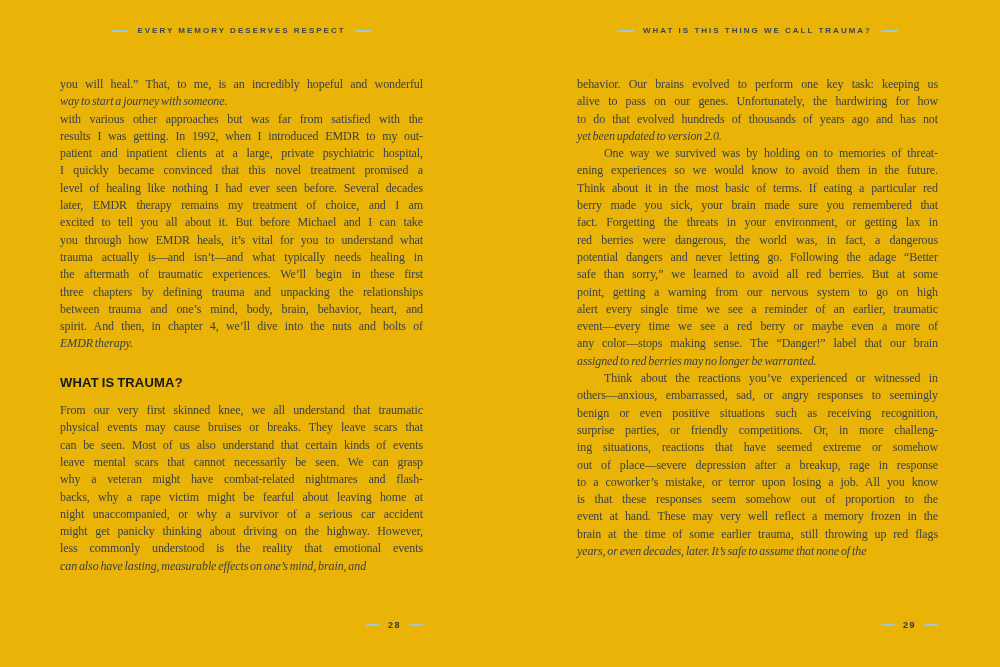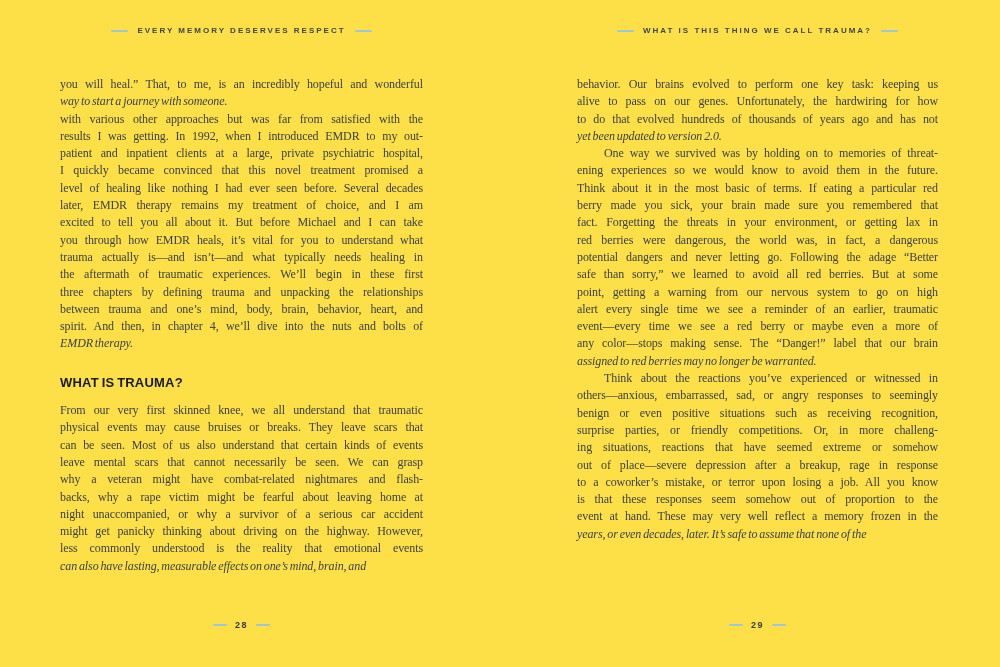--- a/index.html
+++ b/index.html
@@ -2,21 +2,21 @@
 <html><head>
 <meta charset="utf-8">
 <style>
   html, body { margin: 0; padding: 0; }
   body {
     width: 1000px; height: 667px; position: relative;
     background: #ffffff;
     font-family: "Liberation Serif", serif;
     overflow: hidden;
   }
-  .spread { position: absolute; inset: 0; background: #fde047; }
+  .spread { position: absolute; inset: 0; background: #eab308; }
   .page { position: absolute; top: 0; height: 667px; }
   .page.left  { left: 60px;  width: 363px; }
   .page.right { left: 577px; width: 361px; }
 
   .running-head {
     position: absolute; top: 26px; left: 0; right: 0;
     display: flex; align-items: center; justify-content: center; gap: 9px;
   }
   .running-head-text {
     font-family: "Liberation Sans", sans-serif;
@@ -39,21 +39,21 @@
   .line.indent { text-indent: 27px; }
 
   .section-heading {
     font-family: "Liberation Sans", sans-serif;
     font-weight: bold; font-size: 13px; letter-spacing: 0.2px;
     color: #16191d; margin-top: 21px; margin-bottom: 11px;
   }
 
   .footer {
     position: absolute; top: 620px; left: 0; right: 0;
-    display: flex; align-items: center; justify-content: center; gap: 8px;
+    display: flex; align-items: center; justify-content: flex-end; gap: 8px;
   }
   .footer .dash { width: 14px; }
   .footer-number {
     font-family: "Liberation Sans", sans-serif;
     font-size: 9px; font-weight: bold; letter-spacing: 1.5px; color: #343b44;
   }
 </style>
 </head>
 <body>
 
@@ -138,20 +138,21 @@
         <div class="paragraph">
           <div class="line indent">Think about the reactions you’ve experienced or witnessed in</div>
           <div class="line">others—anxious, embarrassed, sad, or angry responses to seemingly</div>
           <div class="line">benign or even positive situations such as receiving recognition,</div>
           <div class="line">surprise parties, or friendly competitions. Or, in more challeng-</div>
           <div class="line">ing situations, reactions that have seemed extreme or somehow</div>
           <div class="line">out of place—severe depression after a breakup, rage in response</div>
           <div class="line">to a coworker’s mistake, or terror upon losing a job. All you know</div>
           <div class="line">is that these responses seem somehow out of proportion to the</div>
           <div class="line">event at hand. These may very well reflect a memory frozen in the</div>
+          <div class="line">brain at the time of some earlier trauma, still throwing up red flags</div>
           <div class="line last">years, or even decades, later. It’s safe to assume that none of the</div>
         </div>
       </div>
     <div class="footer">
       <span class="dash"></span>
       <span class="footer-number">29</span>
       <span class="dash"></span>
     </div>
   </div>
 

